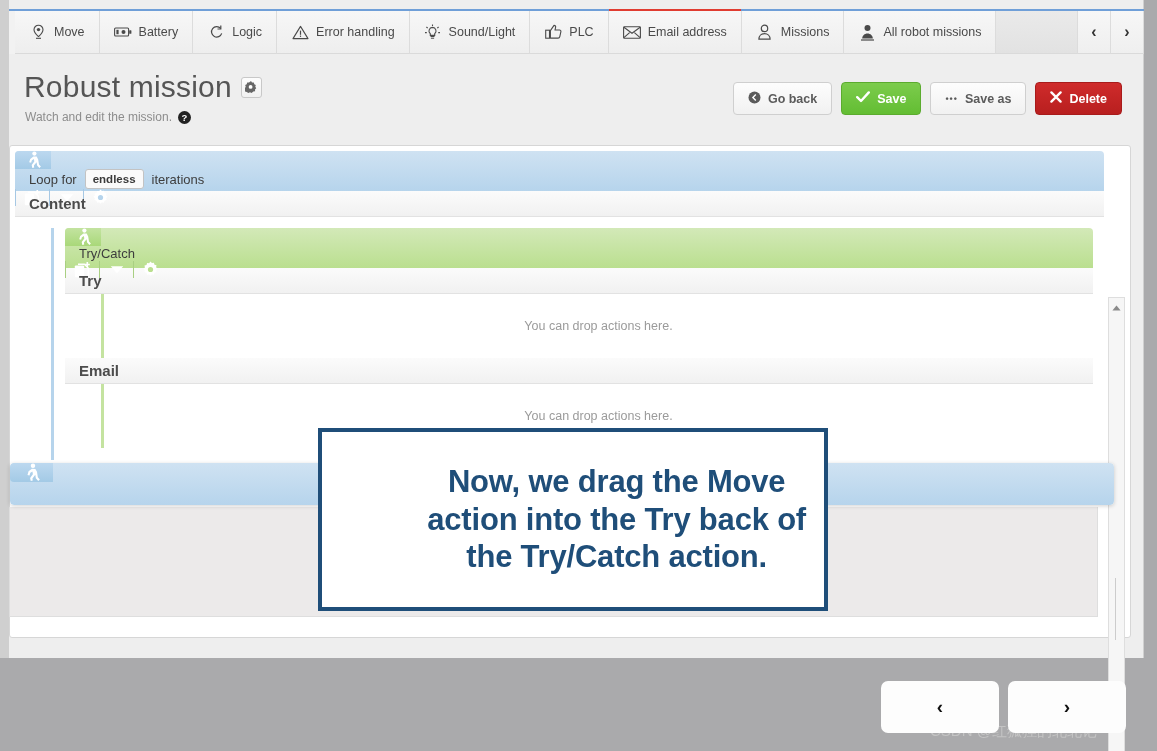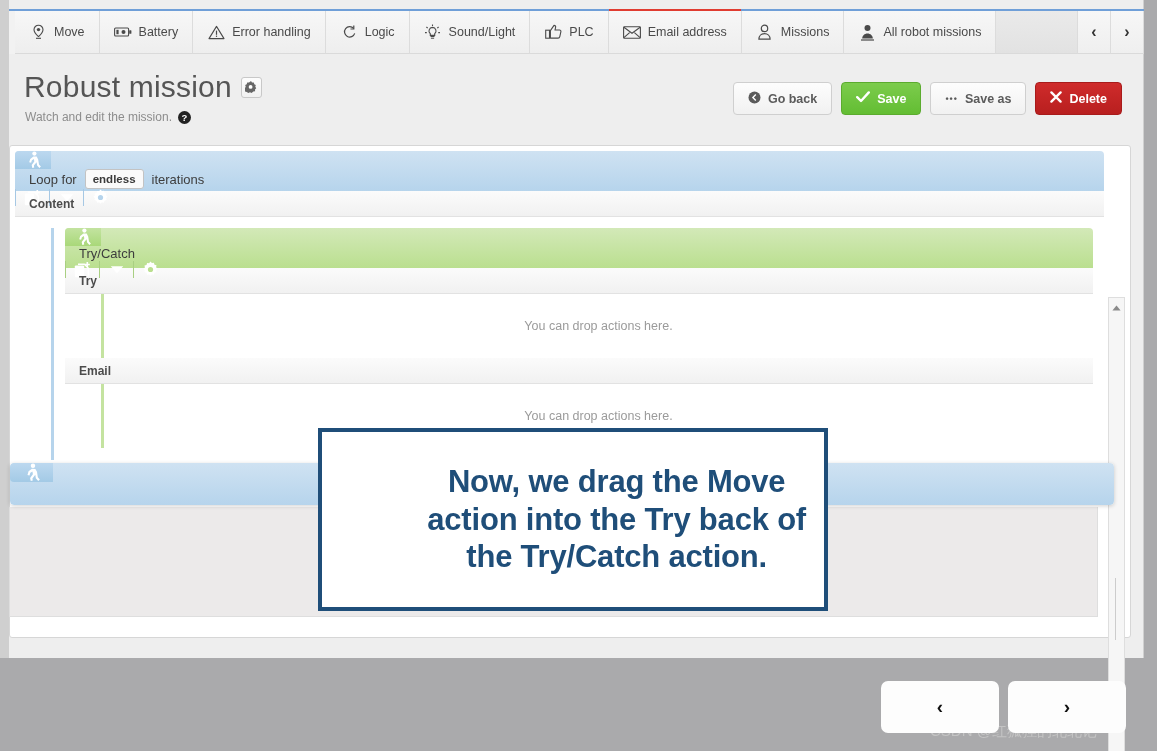--- a/index.html
+++ b/index.html
@@ -139,21 +139,21 @@
     cursor: pointer;
   }
   .node-header.blue .tool-btn { border-left: 1px solid #a6c8e4; }
   .node-header.green .tool-btn { border-left: 1px solid #a9cf82; }
   .node-header.blue .tool-btn:last-child { border-radius: 0 4px 0 0; }
   .node-header.green .tool-btn:last-child { border-radius: 0 4px 0 0; }
 
   .section-label {
     height: 26px; display: flex; align-items: center;
     padding-left: 14px;
-    font-size: 12px; font-weight: bold; color: #4c4c4c;
+    font-size: 15px; font-weight: bold; color: #4c4c4c;
     background: linear-gradient(to bottom,#fbfbfb,#f1f1f1);
     border-bottom: 1px solid #e2e2e2;
   }
   .dropzone {
     display: flex; align-items: center; justify-content: center;
     font-size: 12.5px; color: #9b9b9b;
     background: #ffffff;
   }
 
   
@@ -254,37 +254,37 @@
             <rect x="15.2" y="4.2" width="2.2" height="3.6" rx="0.6" fill="#4a4a4a"></rect>
             <rect x="2.4" y="3.8" width="2.2" height="4.4" fill="#4a4a4a"></rect>
             <circle cx="9.5" cy="6" r="2" fill="#4a4a4a"></circle>
           </svg>
       </span>
       <span>Battery</span>
     </div>
 
     <div class="tab">
       <span class="tab-icon">
+        <svg width="16" height="16" viewBox="0 0 16 16">
+            <path d="M12.6 4.4a5.2 5.2 0 1 0 1.1 5" fill="none" stroke="#4a4a4a" stroke-width="1.2"></path>
+            <path d="M12.8 1.6v3.4h-3.3" fill="none" stroke="#4a4a4a" stroke-width="1.2"></path>
+          </svg>
+      </span>
+      <span>Logic</span>
+    </div>
+
+    <div class="tab">
+      <span class="tab-icon">
         <svg width="17" height="15" viewBox="0 0 17 15">
             <path d="M8.5 1.4 16 13.6H1z" fill="none" stroke="#4a4a4a" stroke-width="1.1" stroke-linejoin="round"></path>
             <rect x="7.9" y="5.6" width="1.2" height="4.2" fill="#4a4a4a"></rect>
             <rect x="7.9" y="10.6" width="1.2" height="1.3" fill="#4a4a4a"></rect>
           </svg>
       </span>
       <span>Error handling</span>
-    </div>
-
-    <div class="tab">
-      <span class="tab-icon">
-        <svg width="16" height="16" viewBox="0 0 16 16">
-            <path d="M12.6 4.4a5.2 5.2 0 1 0 1.1 5" fill="none" stroke="#4a4a4a" stroke-width="1.2"></path>
-            <path d="M12.8 1.6v3.4h-3.3" fill="none" stroke="#4a4a4a" stroke-width="1.2"></path>
-          </svg>
-      </span>
-      <span>Logic</span>
     </div>
 
     <div class="tab">
       <span class="tab-icon">
         <svg width="17" height="17" viewBox="0 0 17 17">
             <path d="M8.5 3.4a3.6 3.6 0 0 0-2.2 6.4v1.6h4.4V9.8A3.6 3.6 0 0 0 8.5 3.4z" fill="none" stroke="#4a4a4a" stroke-width="1.1"></path>
             <rect x="6.5" y="12" width="4" height="1" fill="#4a4a4a"></rect>
             <rect x="6.9" y="13.7" width="3.2" height="1" fill="#4a4a4a"></rect>
             <path d="M8.5 0.4v1.7M2.4 3 3.7 4.2M14.6 3l-1.3 1.2M1 8.6h1.8M14.2 8.6H16" stroke="#4a4a4a" stroke-width="1.1" fill="none"></path>
           </svg>

